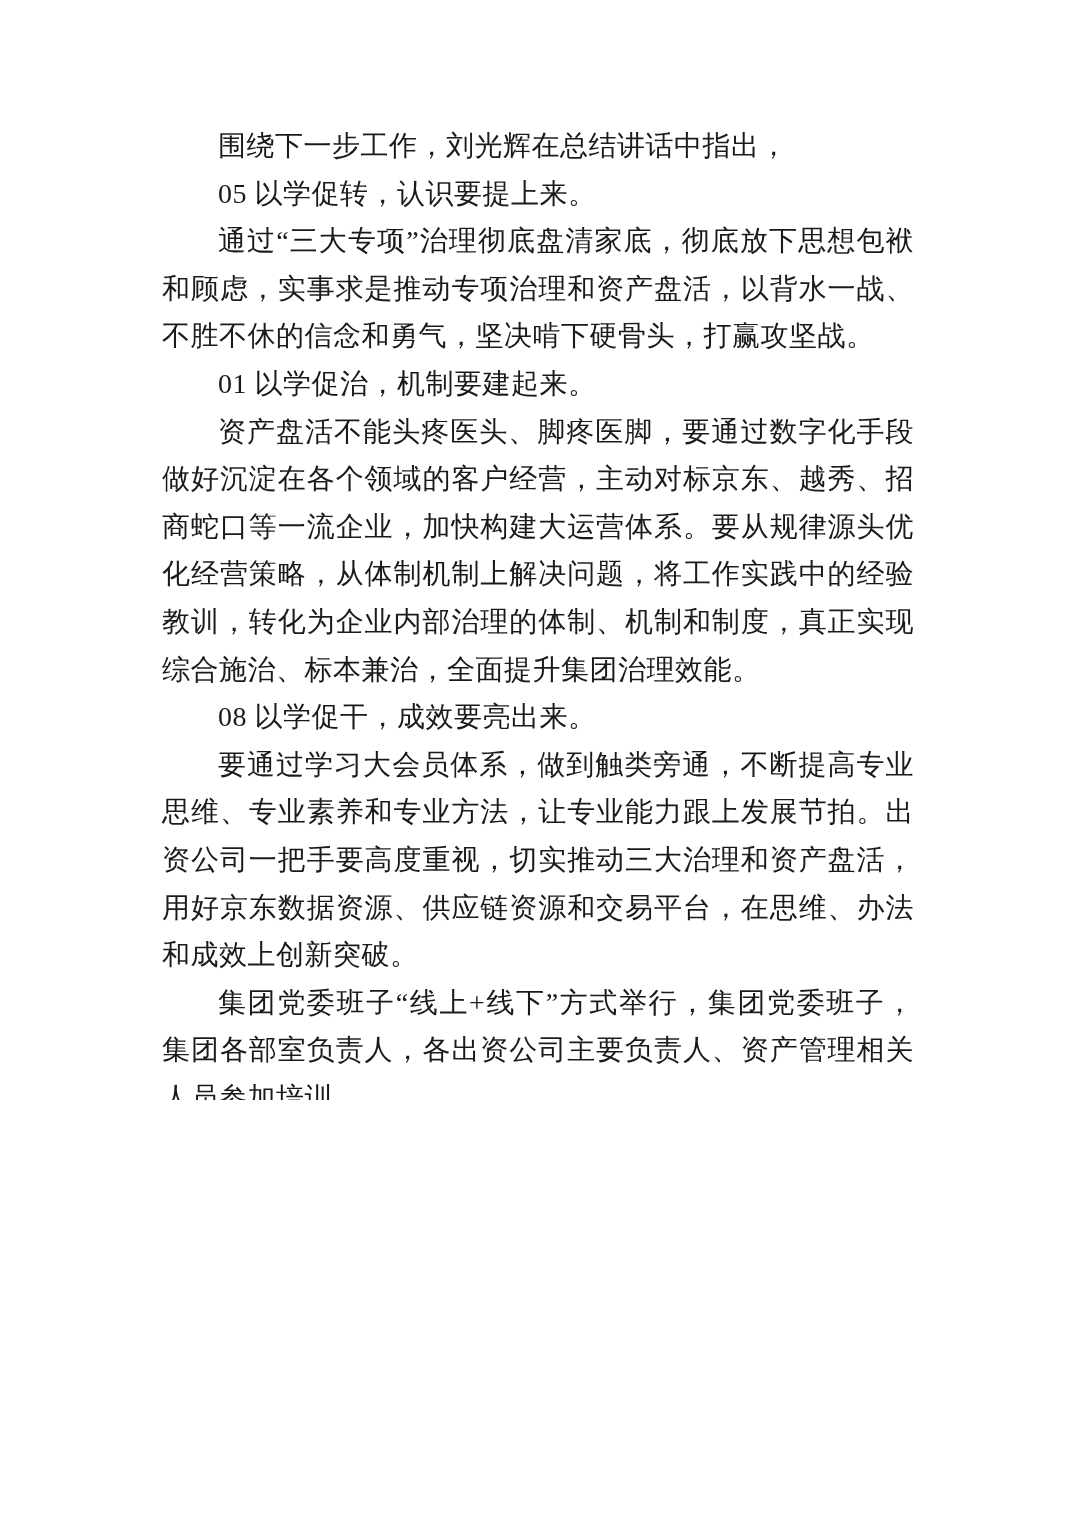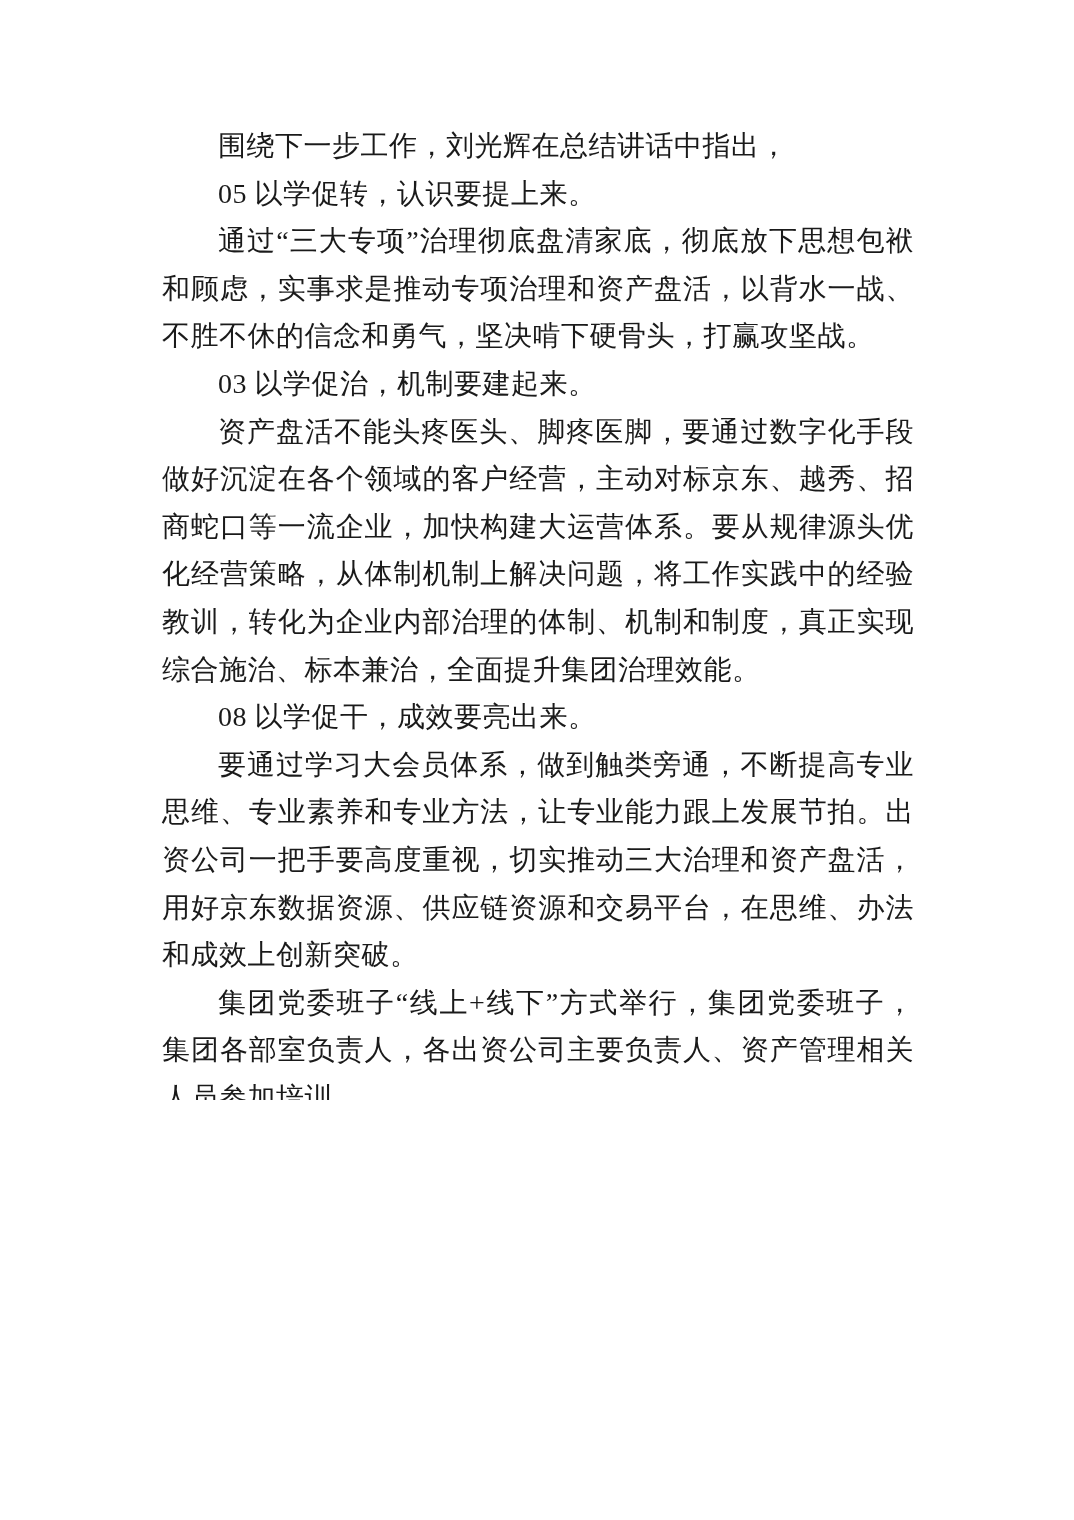--- a/index.html
+++ b/index.html
@@ -46,20 +46,20 @@
   }
 </style>
 </head>
 <body>
 
 <div class="page">
   <div class="content">
     <p class="para">围绕下一步工作，刘光辉在总结讲话中指出，</p>
     <p class="para">05 以学促转，认识要提上来。</p>
     <p class="para">通过“三大专项”治理彻底盘清家底，彻底放下思想包袱和顾虑，实事求是推动专项治理和资产盘活，以背水一战、不胜不休的信念和勇气，坚决啃下硬骨头，打赢攻坚战。</p>
-    <p class="para">03 以学促治，机制要建起来。</p>
+    <p class="para">01 以学促治，机制要建起来。</p>
     <p class="para">资产盘活不能头疼医头、脚疼医脚，要通过数字化手段做好沉淀在各个领域的客户经营，主动对标京东、越秀、招商蛇口等一流企业，加快构建大运营体系。要从规律源头优化经营策略，从体制机制上解决问题，将工作实践中的经验教训，转化为企业内部治理的体制、机制和制度，真正实现综合施治、标本兼治，全面提升集团治理效能。</p>
     <p class="para">08 以学促干，成效要亮出来。</p>
     <p class="para">要通过学习大会员体系，做到触类旁通，不断提高专业思维、专业素养和专业方法，让专业能力跟上发展节拍。出资公司一把手要高度重视，切实推动三大治理和资产盘活，用好京东数据资源、供应链资源和交易平台，在思维、办法和成效上创新突破。</p>
     <p class="para">集团党委班子“线上+线下”方式举行，集团党委班子，集团各部室负责人，各出资公司主要负责人、资产管理相关人员参加培训。</p>
   </div>
   <div class="footer">－ 19 －</div>
 </div>
 
 </body></html>

